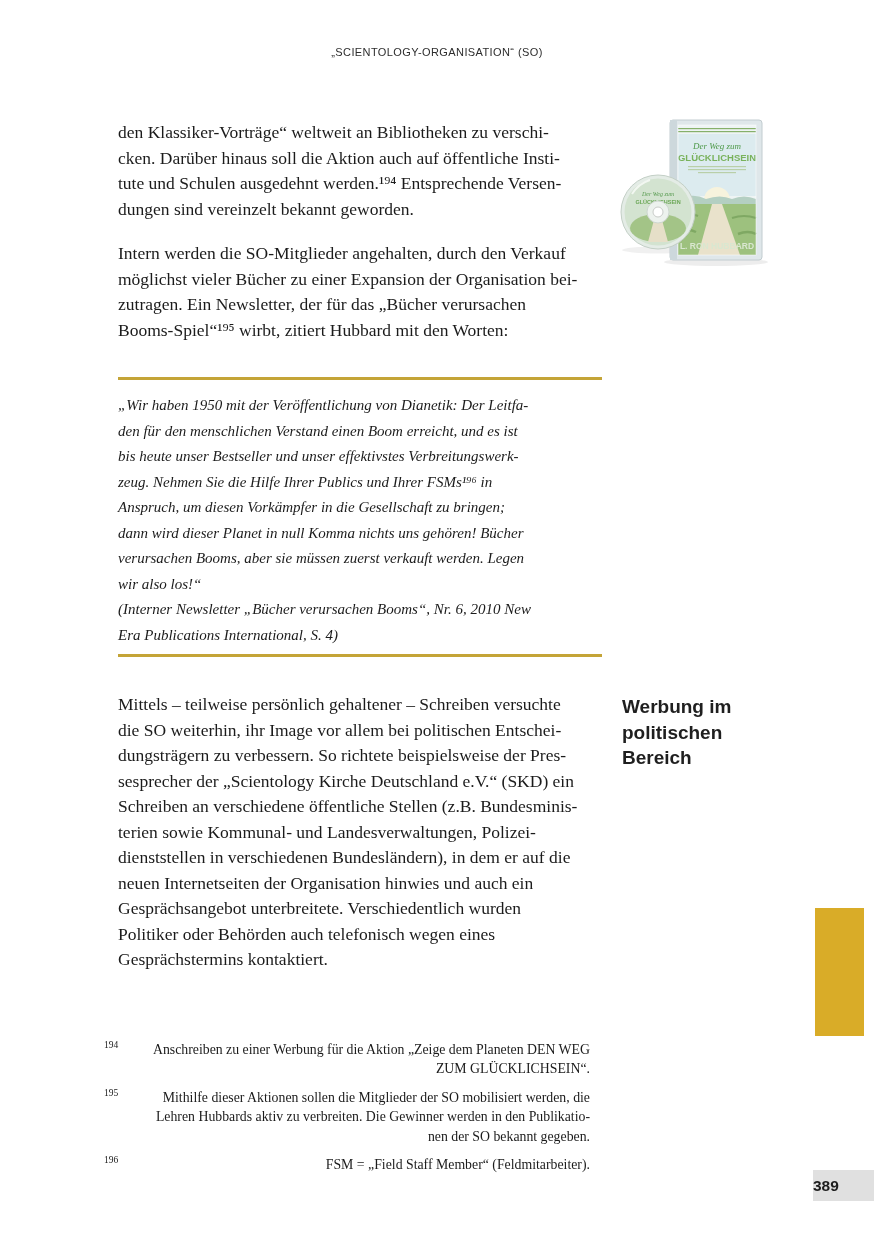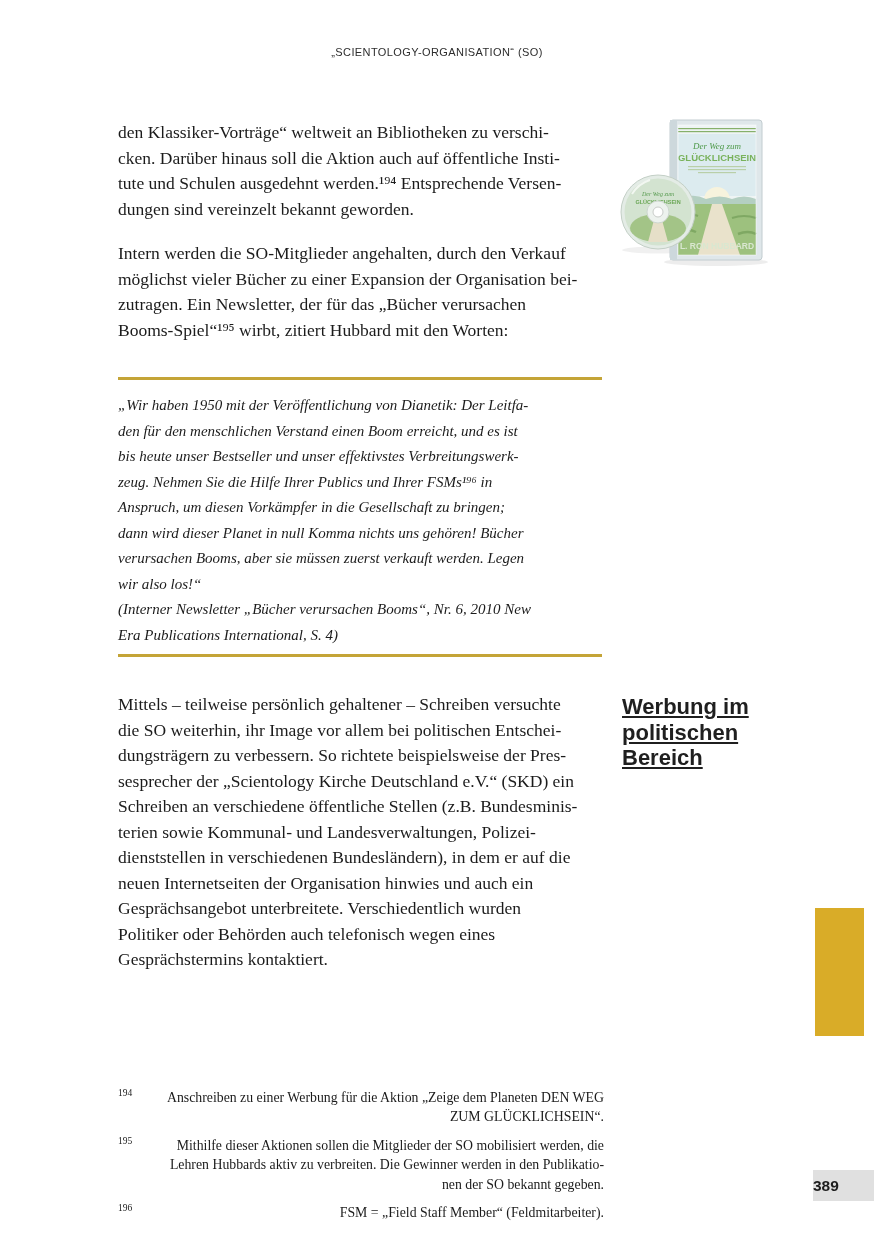--- a/index.html
+++ b/index.html
@@ -34,29 +34,29 @@
   .rule-top{top:377px;}
   .rule-bottom{top:654px;}
   .quote{
     position:absolute;left:118px;top:393px;width:484px;margin:0;
     font-size:15px;line-height:25.5px;font-style:italic;
   }
   .quote .attribution{margin-top:0;}
   .margin-note{
     position:absolute;left:622px;top:694px;width:160px;
     font-family:"Liberation Sans","DejaVu Sans",sans-serif;
-    font-weight:bold;font-size:22px;line-height:25.5px;color:#1f1f1f;text-decoration:underline;
+    font-weight:bold;font-size:19px;line-height:25.5px;color:#1f1f1f;
   }
   .gold-tab{
     position:absolute;left:815px;top:908px;width:49px;height:128px;
     background:var(--gold_tab,#D9AC28);
   }
   .footnotes{
-    position:absolute;left:118px;top:1040px;width:486px;
-    font-size:13.8px;line-height:19.4px;margin-top:48px;
+    position:absolute;left:104px;top:1040px;width:486px;
+    font-size:13.8px;line-height:19.4px;
   }
   .footnote{display:flex;margin-bottom:9px;}
   .fn-num{
     flex:0 0 22px;
     font-size:9.5px;vertical-align:super;line-height:19.4px;
     position:relative;top:-4px;
   }
   .fn-text{flex:1;text-align:right;}
   .page-number-box{
     position:absolute;left:813px;top:1170px;width:61px;height:31px;

